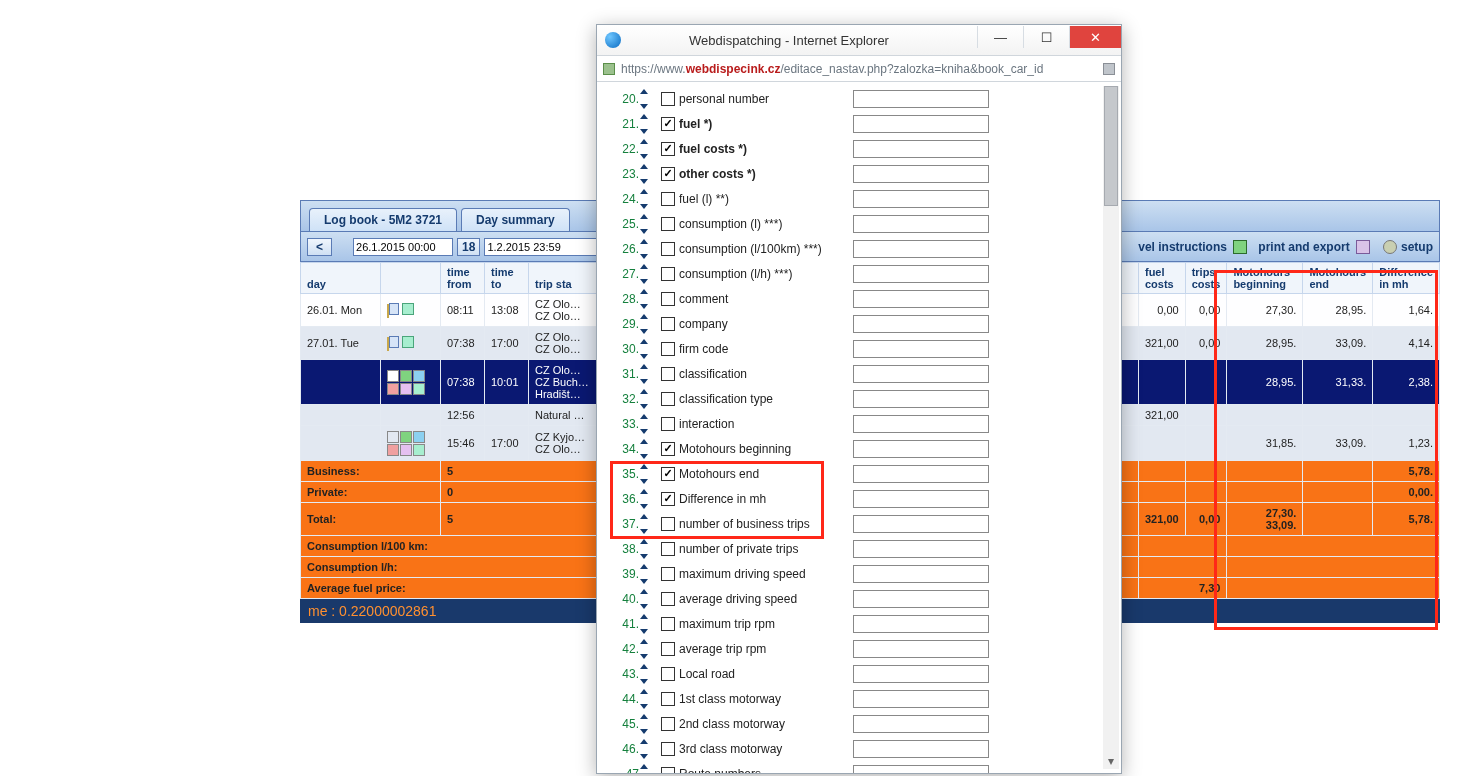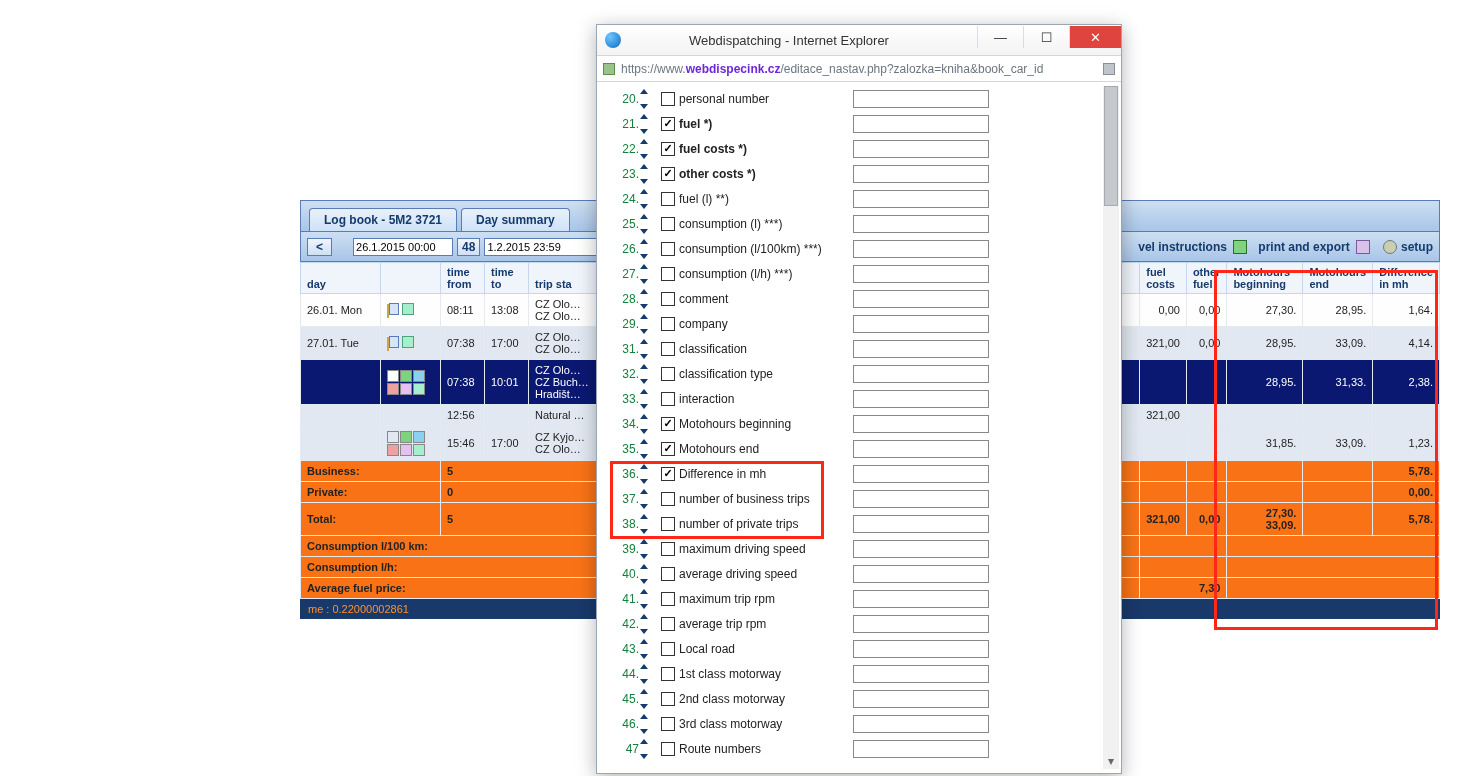--- a/index.html
+++ b/index.html
@@ -110,21 +110,21 @@
   .row-icons span {
     display:inline-block; width:12px; height:12px; margin-right:1px;
     border:1px solid #888; vertical-align:middle;
   }
   .ico-folder { width:18px;height:14px;background:#f5d78a;border:1px solid #c9a84b;}
   .ico-doc { background:#d6e4f7; }
   .ico-arrow { background:#a7eecf; }
 
   .footer-note {
     color:#ff9030;
-    font-size:11px;
+    font-size:14px;
     padding:4px 8px;
     background:#19396b;
   }
 
   
   .ie-window {
     position: absolute;
     left: 596px;
     top: 24px;
     width: 526px;
@@ -164,21 +164,21 @@
     display:flex; align-items:center;
     border-bottom:1px solid #d0d6dc;
     padding:0 6px;
     font-size:12px;
     color:#6b7680;
     gap:6px;
   }
   .lock-icon { width:12px;height:12px;background:#9bc18d;border:1px solid #5b8f4a;}
   .lock-icon.r { background:#c0c5cb;border-color:#8a8f96; }
   .addr-url { flex:1; white-space:nowrap; overflow:hidden; }
-  .addr-url b { color:#6d28d9; }
+  .addr-url b { color:#b91c1c; }
 
   .ie-body {
     flex:1;
     overflow:hidden;
     position:relative;
     padding: 4px 0 4px 12px;
     background:#fff;
   }
   .opt-row {
     display:flex;
@@ -240,21 +240,21 @@
 <body>
 
 <div class="logbook-wrap">
   <div class="tabs">
     <div class="tab">Log book - 5M2 3721</div>
     <div class="tab">Day summary</div>
   </div>
   <div class="toolbar">
     <span class="btn">&lt;</span>
     <input type="text" style="width: 100px; margin-left: 17px;" value="26.1.2015 00:00">
-    <span class="btn" style="padding:1px 4px">48</span>
+    <span class="btn" style="padding:1px 4px">18</span>
     <input type="text" style="width: 113px;" value="1.2.2015 23:59">
     <span class="spacer"></span>
     <a>vel instructions</a>
     <span class="xls-icon"></span>
     &nbsp;
     <a>print and export</a>
     <span class="print-icon"></span>
     &nbsp;
     <span class="gear-icon"></span>
     <a>setup</a>
@@ -262,21 +262,21 @@
 
   <table class="grid">
     <thead>
       <tr>
         <th style="width:80px">day</th>
         <th style="width:60px"></th>
         <th style="width:44px">time from</th>
         <th style="width:44px">time to</th>
         <th>trip sta</th>
         <th style="width:40px" class="num">fuel costs</th>
-        <th style="width:40px" class="num">other fuel</th>
+        <th style="width:40px" class="num">trips costs</th>
         <th style="width:76px" class="num">Motohours beginning</th>
         <th style="width:68px" class="num">Motohours end</th>
         <th style="width:66px" class="num">Difference in mh</th>
       </tr>
     </thead>
     <tbody id="grid-body">
         <tr class="">
           <td>26.01. Mon</td>
           <td><span class="ico-folder"></span> <span class="ico-doc" style="display:inline-block;width:10px;height:12px;border:1px solid #5a7bb5"></span> <span class="ico-arrow" style="display:inline-block;width:12px;height:12px;border:1px solid #4aa57b"></span></td>
           <td>08:11</td>
@@ -472,20 +472,27 @@
           <input class="opt-input" style="">
         </div>
         <div class="opt-row">
           <span class="opt-num">29.</span>
           <span class="opt-arrows"></span>
           <span class="opt-chk"></span>
           <span class="opt-label">company</span>
           <input class="opt-input" style="">
         </div>
         <div class="opt-row">
+          <span class="opt-num">30.</span>
+          <span class="opt-arrows"></span>
+          <span class="opt-chk"></span>
+          <span class="opt-label">firm code</span>
+          <input class="opt-input" style="">
+        </div>
+        <div class="opt-row">
           <span class="opt-num">31.</span>
           <span class="opt-arrows"></span>
           <span class="opt-chk"></span>
           <span class="opt-label">classification</span>
           <input class="opt-input" style="">
         </div>
         <div class="opt-row">
           <span class="opt-num">32.</span>
           <span class="opt-arrows"></span>
           <span class="opt-chk"></span>

